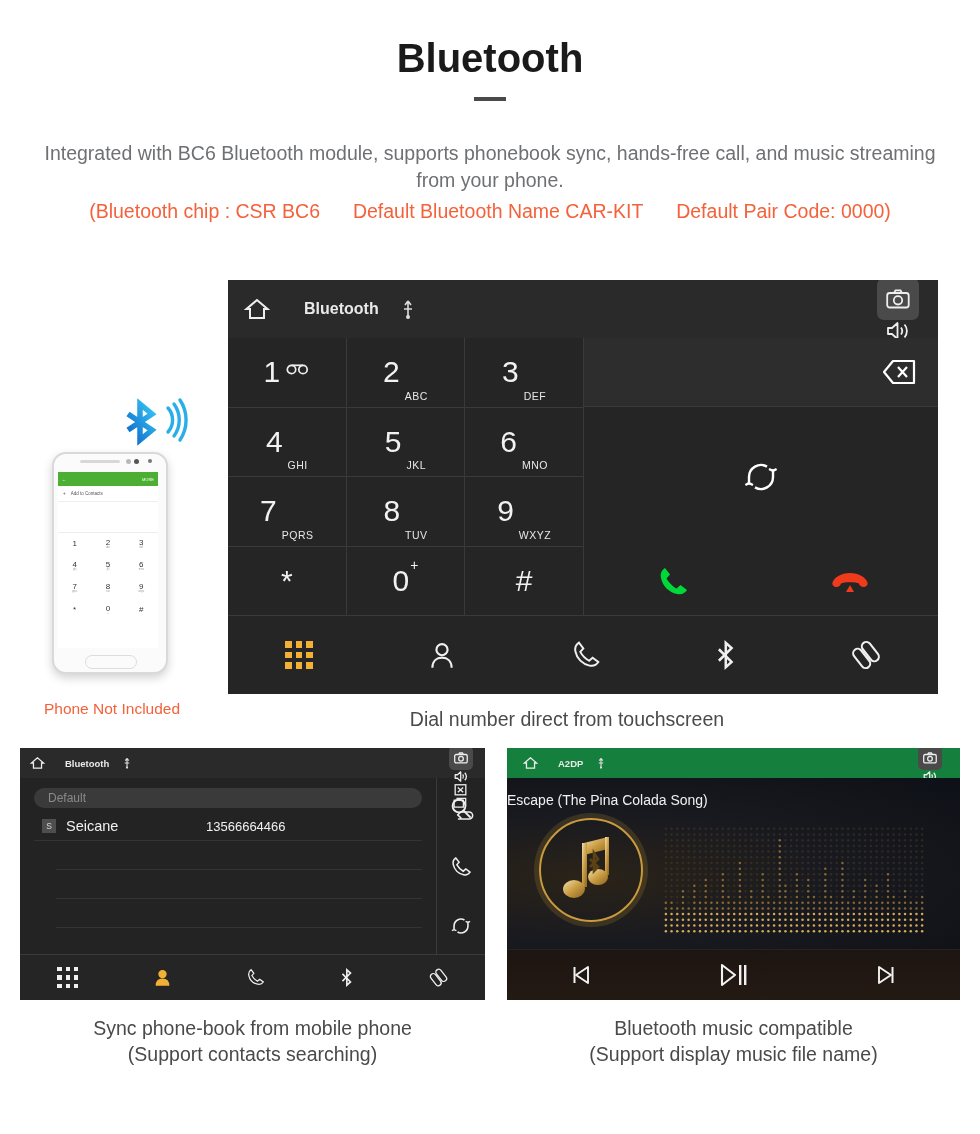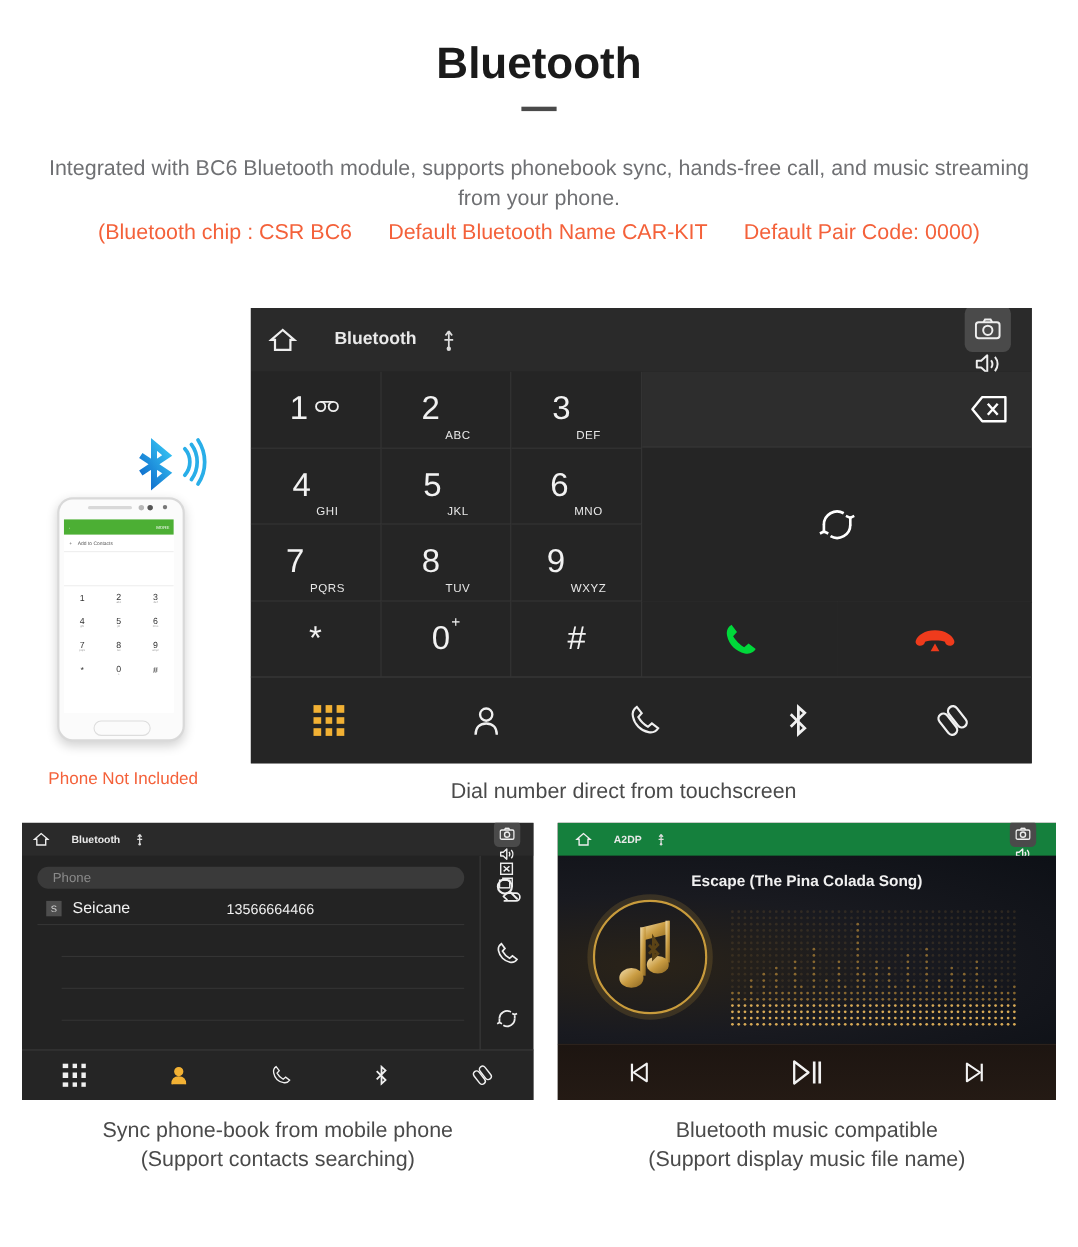--- a/index.html
+++ b/index.html
@@ -137,21 +137,21 @@
 
   
   #music{left:507px;top:748px;width:453px;height:252px;background:#140f0c;}
   #music .statusbar{height:30px;padding:0 16px;font-size:9.5px;background:#15803d;}
   #music .sb-left .home{margin-right:20px;}
   #music .sb-title{font-size:9.5px;margin-right:14px;}
   #music .sb-right > *{margin-left:9px;}
   #music .sb-right .time{font-size:10px;font-weight:bold;margin-left:5px;}
   .mu-stage{position:absolute;top:30px;left:0;width:453px;height:172px;
             background:radial-gradient(ellipse at 18% 58%, #2a2318 0%, #191a20 45%, #0d1016 100%);}
-  .mu-song{position:absolute;top:14px;left:0;width:453px;text-align:center;color:#f0f0f0;font-size:14px;font-weight:bold;}
+  .mu-song{position:absolute;top:14px;left:0;width:453px;color:#f0f0f0;font-size:14px;}
   .mu-logo{position:absolute;left:32px;top:40px;width:100px;height:100px;border-radius:50%;
            border:2px solid #c89b3c;display:flex;align-items:center;justify-content:center;
            box-shadow:0 0 0 5px rgba(200,155,60,.18);}
   .mu-eq{position:absolute;left:156px;top:48px;width:262px;height:108px;}
   .mu-controls{position:absolute;bottom:0;left:0;width:453px;height:50px;
                background:linear-gradient(180deg,#1d1511 0%,#241a14 100%);
                display:flex;align-items:center;justify-content:space-around;color:#f2f2f2;
                border-top:1px solid #2c221c;}
   #cap-music{top:1015px;left:507px;width:453px;}
   svg{display:block;}
@@ -518,21 +518,21 @@
           <svg width="20" height="13" viewBox="0 0 34 22">
               <path d="M10 5 H24 A6 6 0 0 1 24 17 H6 M10 5 L4.5 10 L10 15" fill="none" stroke="#eee" stroke-width="2.6" stroke-linejoin="round" stroke-linecap="round"></path>
             </svg>
         </span>
       </div>
     </div>
 
     <div class="pb-main">
       <div class="pb-list">
         <div class="pb-search">
-          <span>Phone</span>
+          <span>Default</span>
         </div>
         <div class="pb-contact">
           <span class="pb-badge">S</span>
           <span class="pb-name">Seicane</span>
           <span class="pb-num">13566664466</span>
         </div>
         <div class="pb-empty"></div>
         <div class="pb-empty"></div>
         <div class="pb-empty"></div>
       </div>

